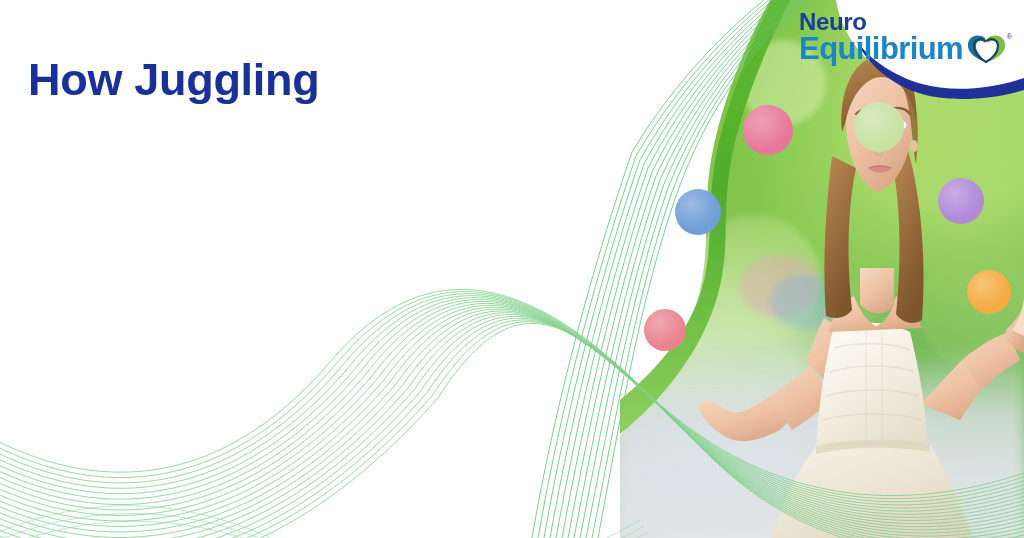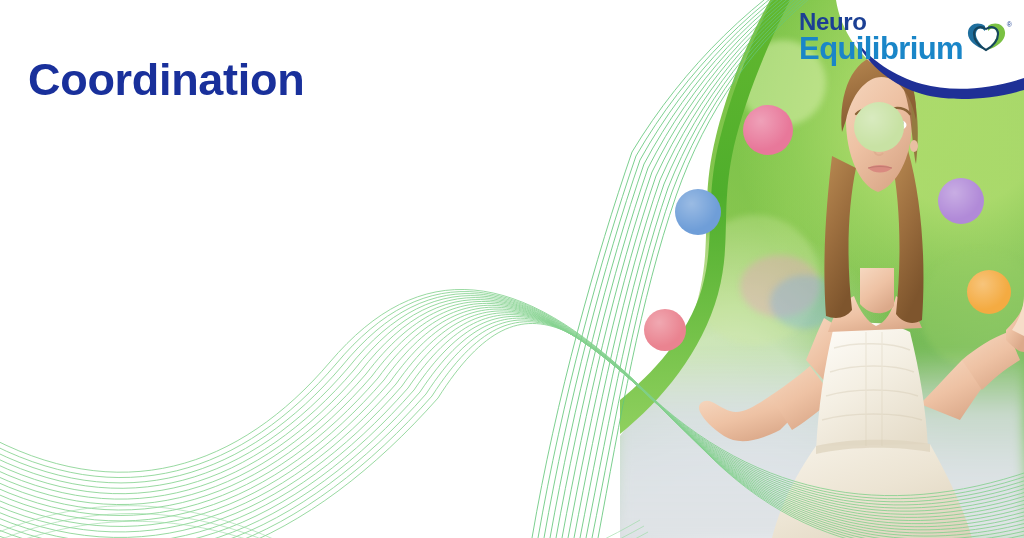--- a/index.html
+++ b/index.html
@@ -65,21 +65,21 @@
   .logo-banner{
     position:absolute;
     right:0; top:0;
     width:216px; height:118px;
     pointer-events:none;
   }
   .logo-wrap{
     position:absolute;
     right:16px; top:10px;
     display:flex;
-    align-items:center;
+    align-items:flex-end;
     gap:3px;
   }
   .logo-text{
     line-height:0.98;
     letter-spacing:-0.4px;
   }
   .logo-neuro{
     display:block;
     font-size:24px;
     font-weight:bold;
@@ -319,21 +319,21 @@
         <path d="M19 4 C12 -1 3 2 2 10 C1 18 9 25 20 28 C14 22 9 16 10 11 C11 6 15 5 19 9 Z" fill="#1f6f9e"></path>
         <path d="M22 4 C29 -1 38 2 39 10 C40 18 32 25 21 28 C27 22 32 16 31 11 C30 6 26 5 22 9 Z" fill="#7ac143"></path>
         <path d="M20 7 C14 3 8 6 8 12 C8 18 13 24 20 28 C27 24 32 18 32 12 C32 6 26 3 20 7 Z" fill="none" stroke="#16455e" stroke-width="2.1"></path>
         <circle cx="20" cy="15" r="3.4" fill="#ffffff" opacity="0.55"></circle>
       </svg>
       <span class="logo-reg">®</span>
     </div>
   </div>
 
   <h1 class="headline">
-    <span>Coordination</span>
+    <span>How Juggling</span>
   </h1>
 
   <div id="balls-layer">
       <div style="position: absolute; border-radius: 50%; left: 743px; top: 105px; width: 50px; height: 50px; background: radial-gradient(circle at 36% 32%, rgba(255, 255, 255, 0.3), rgba(255, 255, 255, 0) 62%) rgb(232, 120, 154); filter: blur(0.6px);"></div>
       <div style="position: absolute; border-radius: 50%; left: 675px; top: 189px; width: 46px; height: 46px; background: radial-gradient(circle at 36% 32%, rgba(255, 255, 255, 0.3), rgba(255, 255, 255, 0) 62%) rgb(111, 158, 216); filter: blur(0.6px);"></div>
       <div style="position: absolute; border-radius: 50%; left: 938px; top: 178px; width: 46px; height: 46px; background: radial-gradient(circle at 36% 32%, rgba(255, 255, 255, 0.3), rgba(255, 255, 255, 0) 62%) rgb(177, 138, 216); filter: blur(0.6px);"></div>
       <div style="position: absolute; border-radius: 50%; left: 644px; top: 309px; width: 42px; height: 42px; background: radial-gradient(circle at 36% 32%, rgba(255, 255, 255, 0.3), rgba(255, 255, 255, 0) 62%) rgb(234, 131, 144); filter: blur(0.6px);"></div>
       <div style="position: absolute; border-radius: 50%; left: 967px; top: 270px; width: 44px; height: 44px; background: radial-gradient(circle at 36% 32%, rgba(255, 255, 255, 0.3), rgba(255, 255, 255, 0) 62%) rgb(244, 171, 66); filter: blur(0.6px);"></div>
       <div style="position: absolute; border-radius: 50%; left: 854px; top: 102px; width: 50px; height: 50px; background: radial-gradient(circle at 36% 32%, rgba(255, 255, 255, 0.3), rgba(255, 255, 255, 0) 62%) rgb(200, 226, 164); filter: blur(0.6px);"></div>
     </div>

